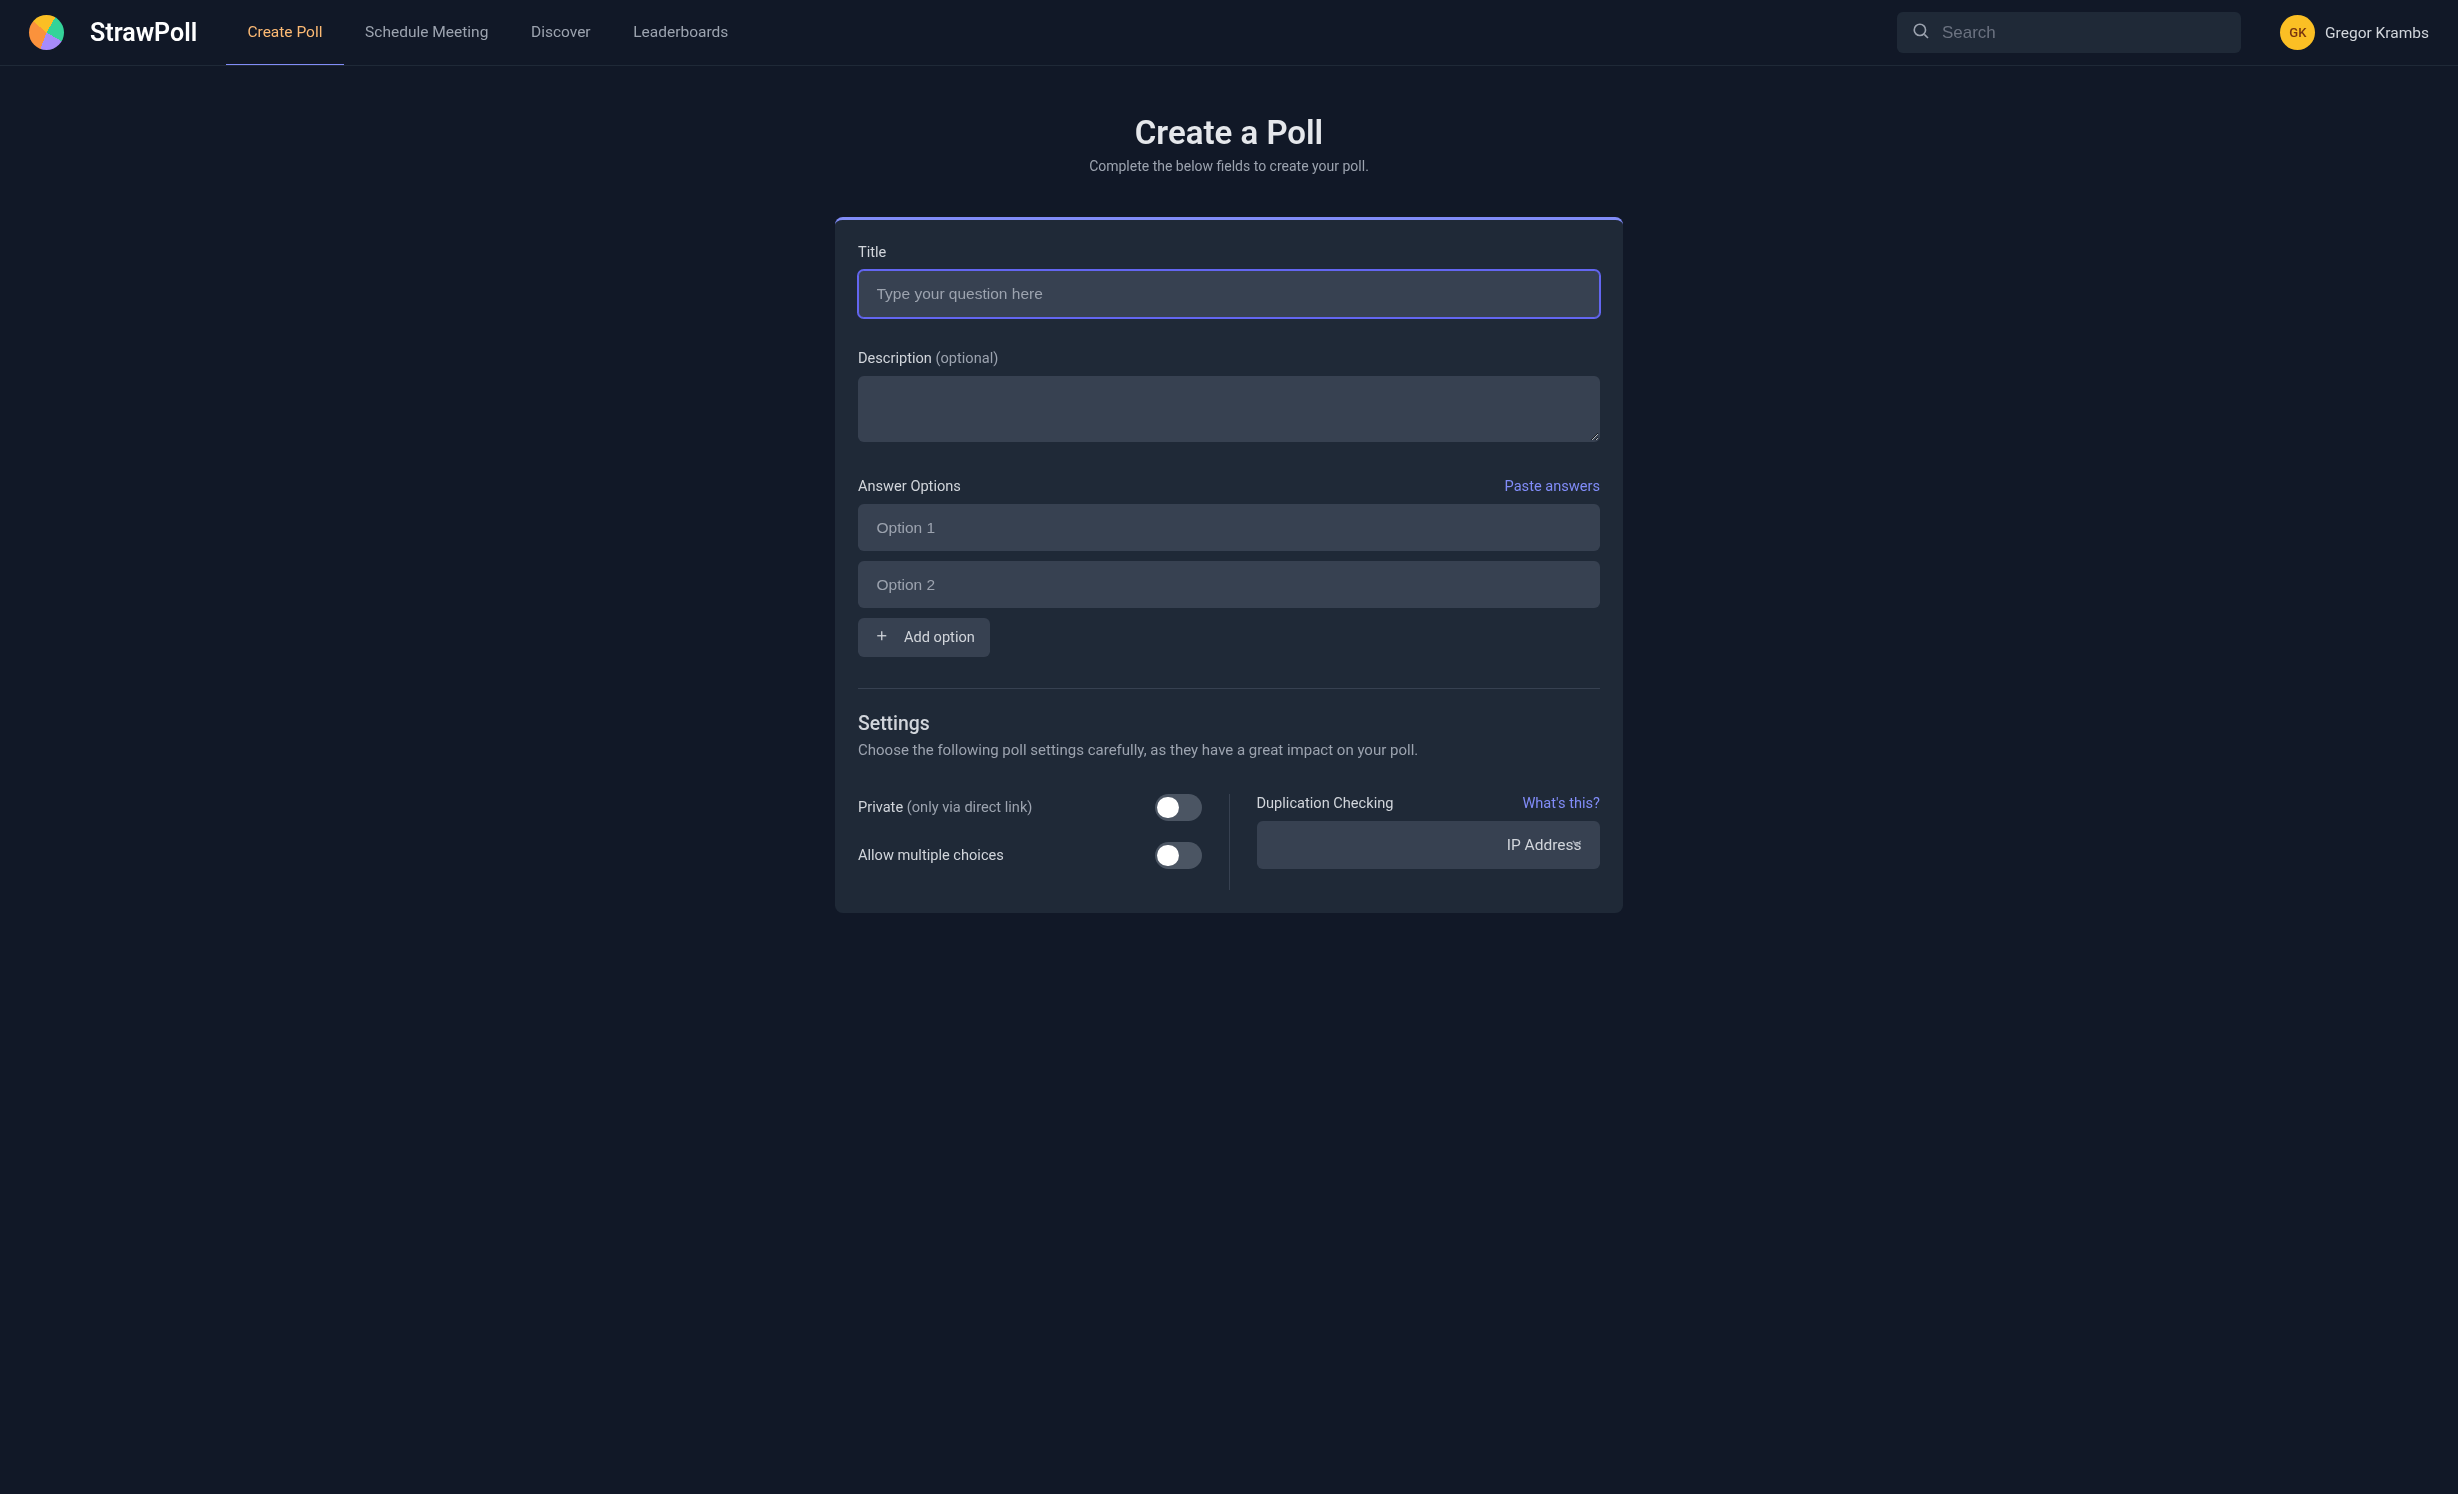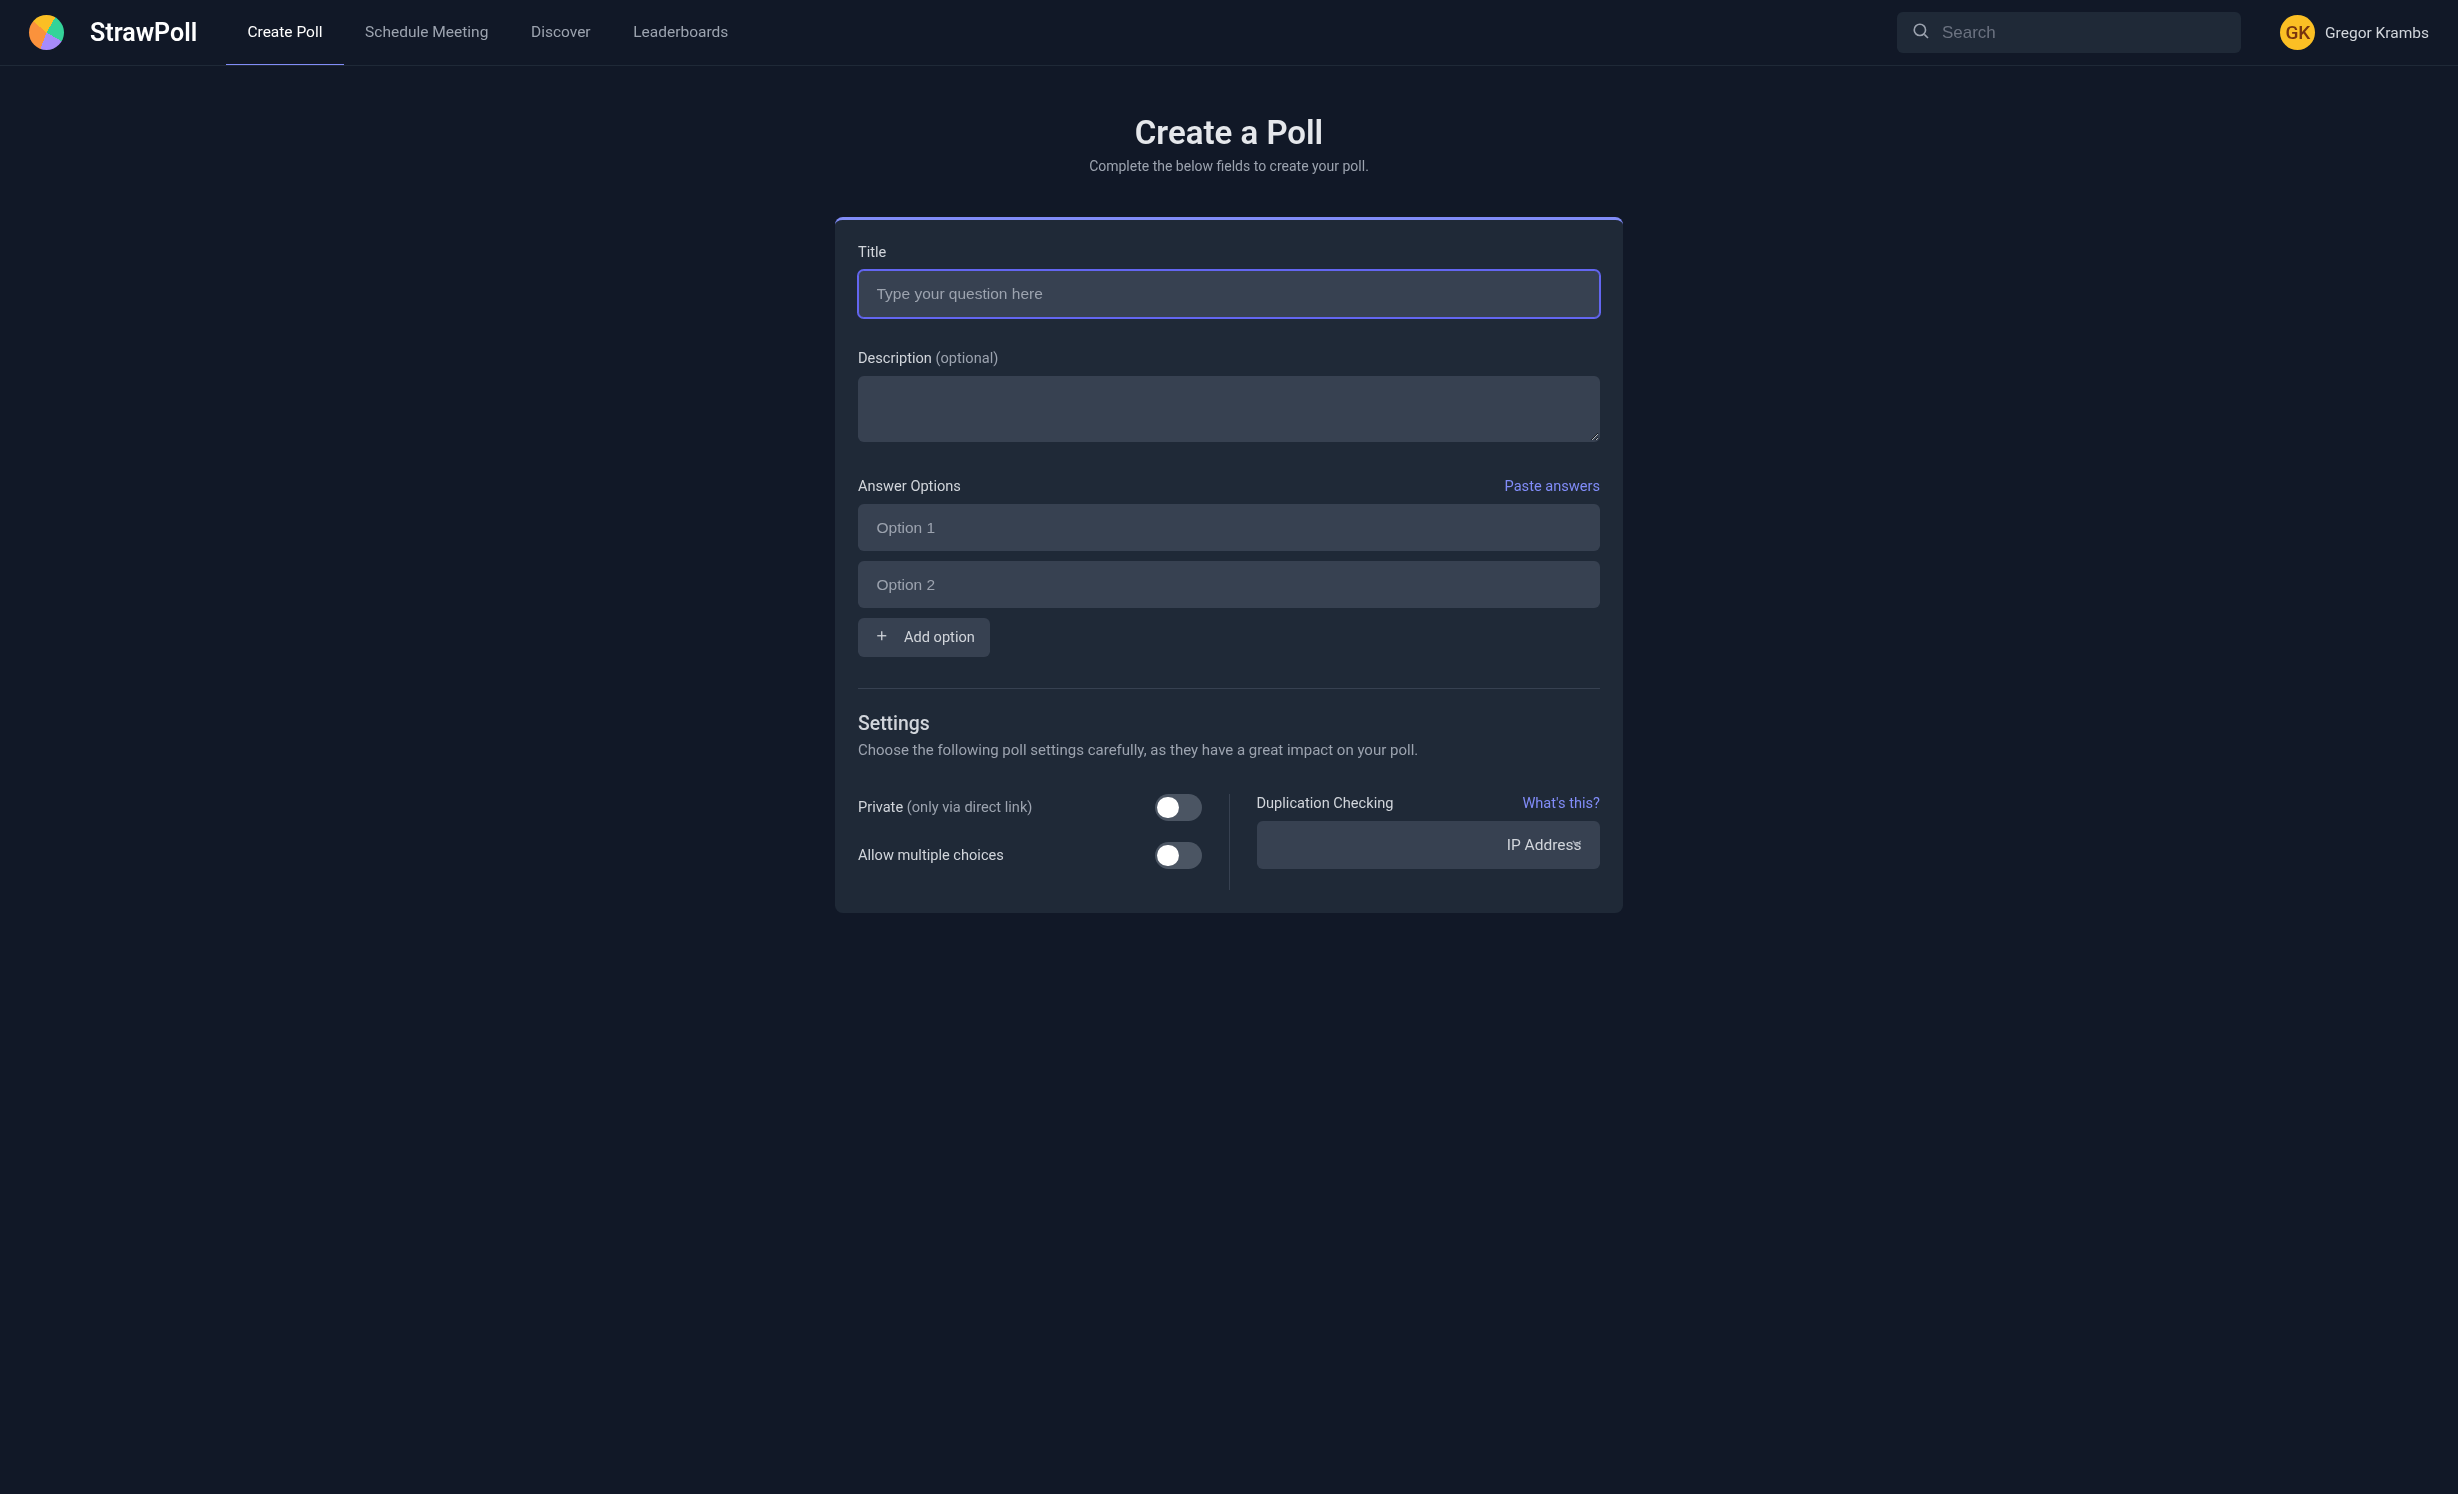--- a/index.html
+++ b/index.html
@@ -45,21 +45,21 @@
       display: flex;
       align-items: center;
       padding: 0 21.3px;
       color: #9ca3af;
       font-size: 15.5px;
       cursor: pointer;
       height: 100%;
       border-bottom: 1.9px solid transparent;
     }
     .nav-item.active {
-      color: #ffffff;
+      color: #fdba74;
       border-bottom: 1.9px solid #818cf8;
     }
     .search-box {
       margin-left: auto;
       margin-right: 39px;
       display: flex;
       align-items: center;
       background: #1f2937;
       border-radius: 5.8px;
       padding: 0 13.6px;
@@ -91,21 +91,21 @@
     }
     .avatar {
       width: 35px;
       height: 35px;
       border-radius: 50%;
       background: #fbbf24;
       display: flex;
       align-items: center;
       justify-content: center;
       color: #78350f;
-      font-size: 19px;
+      font-size: 13px;
       font-weight: 500;
     }
     .username {
       color: #d1d5db;
       font-size: 15.5px;
     }
     .main {
       max-width: 788px;
       margin: 0 auto;
       padding-top: 47px;

